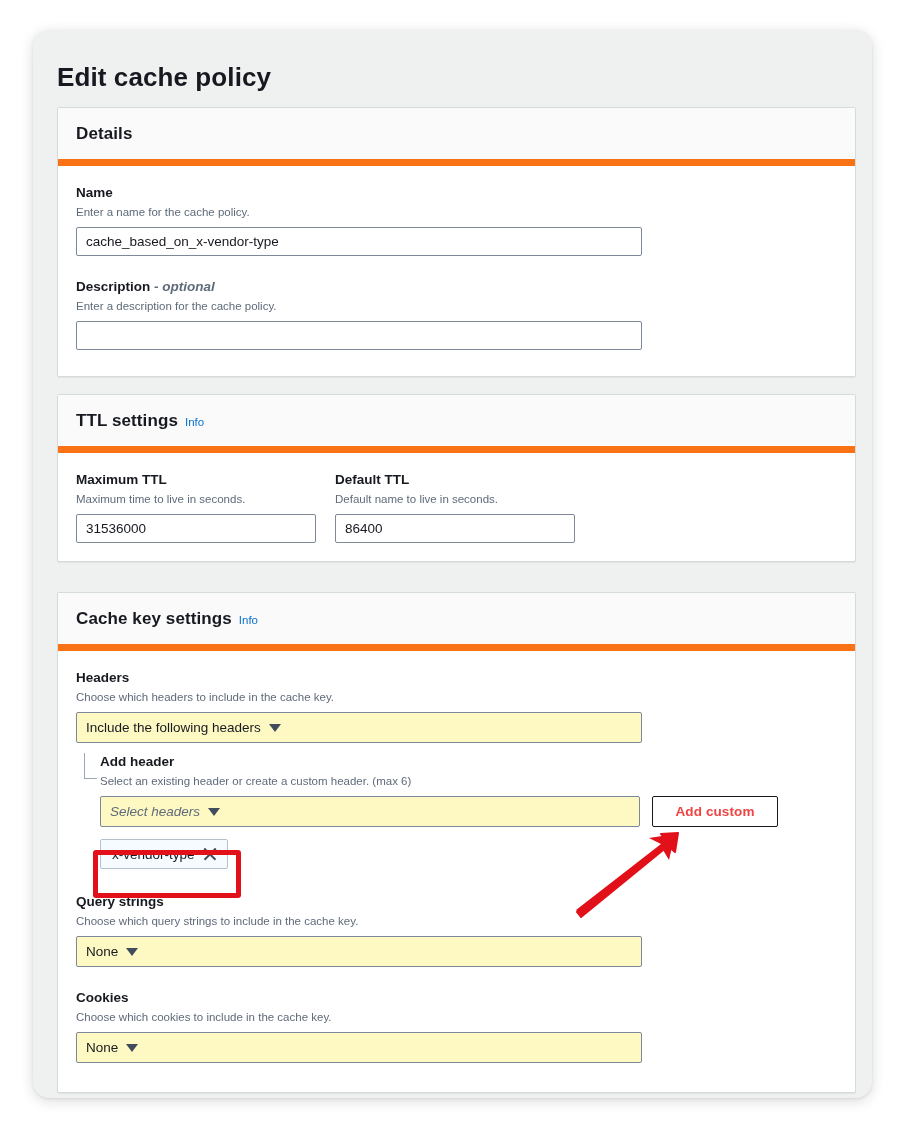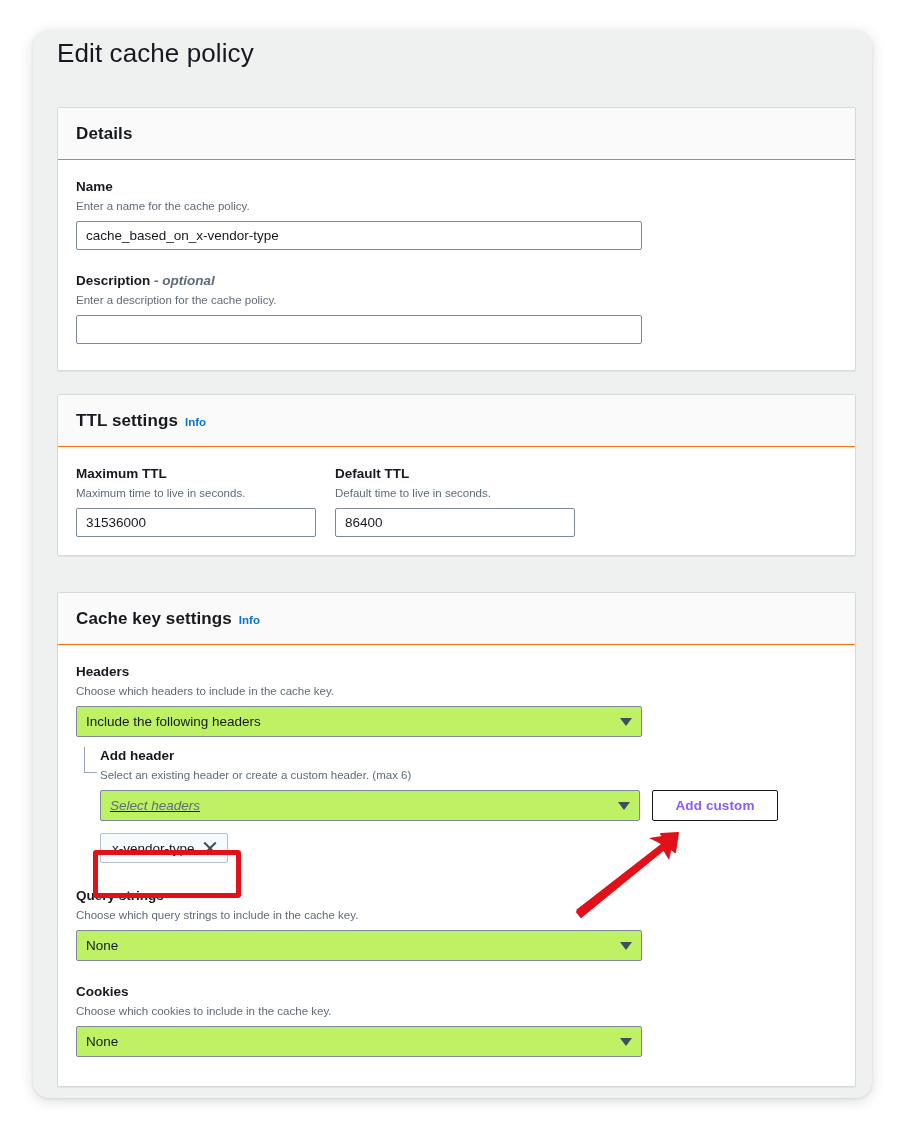--- a/index.html
+++ b/index.html
@@ -27,59 +27,59 @@
     width: 839px;
     height: 1068px;
     background: #eff0f0;
     border-radius: 16px;
     box-shadow: 0 3px 14px rgba(0,0,0,0.14), 0 1px 3px rgba(0,0,0,0.08);
   }
 
   .page-title {
     position: absolute;
     left: 24px;
-    top: 8px;
+    top: 32px;
     font-size: 26px;
-    font-weight: 400;
+    font-weight: 700;
     color: #16191f;
     letter-spacing: 0.1px;
     white-space: nowrap;
   }
 
   
   .panel {
     position: absolute;
     left: 24px;
     width: 799px;
     background: #ffffff;
     border: 1px solid #d5dbdb;
     border-radius: 2px;
     box-shadow: 0 1px 1px rgba(0,0,0,0.06);
   }
 
   .panel-header {
     background: #fafafa;
-    border-bottom: 1px solid #f97316;
+    border-bottom: 7px solid #f97316;
     padding: 16px 18px 15px 18px;
     display: flex;
     align-items: baseline;
     gap: 7px;
   }
 
   .panel-header h2 {
     margin: 0;
     font-size: 17px;
     font-weight: bold;
     color: #16191f;
     letter-spacing: 0.1px;
   }
 
   .info-link {
     font-size: 11.5px;
-    font-weight: bold;
+    font-weight: normal;
     color: #0972d3;
     text-decoration: none;
     cursor: pointer;
   }
 
   .panel-body {
     padding: 18px;
   }
 
   
@@ -117,27 +117,26 @@
     display: flex;
     align-items: center;
     white-space: nowrap;
     overflow: hidden;
   }
 
   .select-input {
     height: 31px;
     border: 1px solid #7d8998;
     border-radius: 2px;
-    background: #bef264;
+    background: #fef9c3;
     font-size: 13.5px;
     color: #16191f;
     padding: 0 9px;
     display: flex;
     align-items: center;
-    justify-content: space-between;
     cursor: pointer;
   }
   .select-input .value { white-space: nowrap; overflow: hidden; }
   .select-input .value.placeholder {
     font-style: italic;
     color: #5f6b7a;
   }
   .caret {
     width: 0; height: 0;
     border-left: 6px solid transparent;
@@ -168,29 +167,29 @@
     height: 26px;
     border-left: 1px solid #9ba7b6;
     border-bottom: 1px solid #9ba7b6;
   }
 
   .add-header-row {
     display: flex;
     align-items: stretch;
     gap: 12px;
   }
-  .add-header-row .select-input { flex: 0 0 540px; text-decoration: underline; }
+  .add-header-row .select-input { flex: 0 0 540px; }
 
   .btn-secondary {
     height: 31px;
     min-width: 126px;
     border: 1px solid #16191f;
     border-radius: 2px;
     background: #ffffff;
-    color: #8b5cf6;
+    color: #ef4444;
     font-family: "Liberation Sans", sans-serif;
     font-size: 13.5px;
     font-weight: bold;
     letter-spacing: 0.1px;
     cursor: pointer;
     padding: 0 18px;
     display: flex;
     align-items: center;
     justify-content: center;
     white-space: nowrap;
@@ -294,21 +293,21 @@
           <div class="ttl-col">
             <div class="field-label">Maximum TTL</div>
             <div class="field-desc">Maximum time to live in seconds.</div>
             <div class="text-input">
               <span>31536000</span>
             </div>
           </div>
 
           <div class="ttl-col">
             <div class="field-label">Default TTL</div>
-            <div class="field-desc">Default time to live in seconds.</div>
+            <div class="field-desc">Default name to live in seconds.</div>
             <div class="text-input">
               <span>86400</span>
             </div>
           </div>
 
         </div>
       </div>
     </div>
 
     <div class="panel" style="top:562px; padding-bottom:0;">

